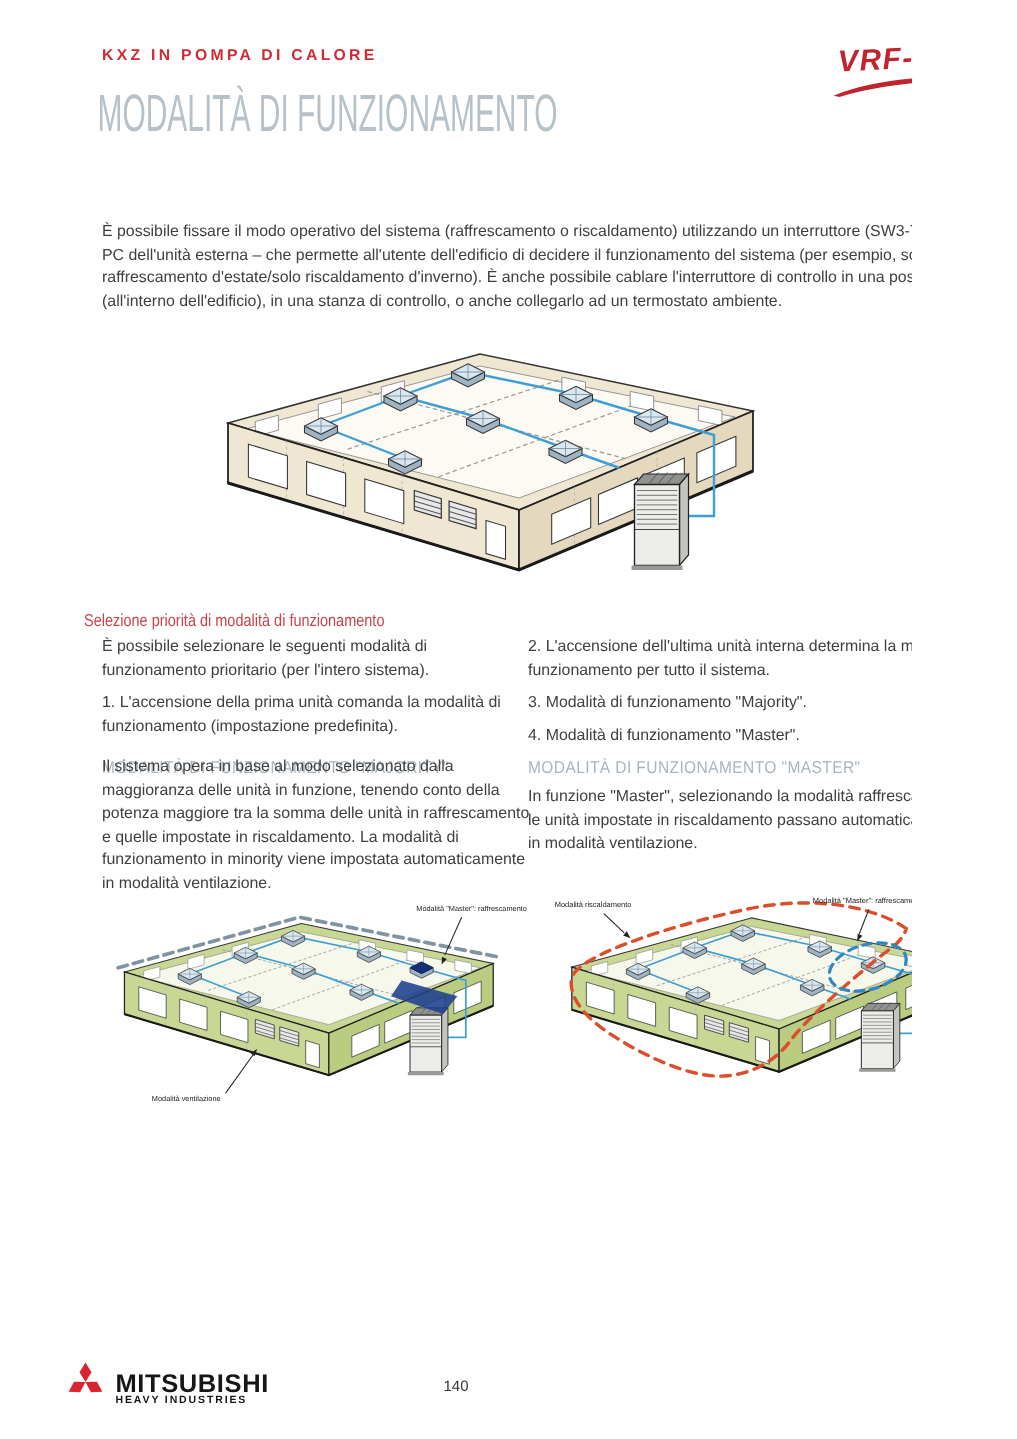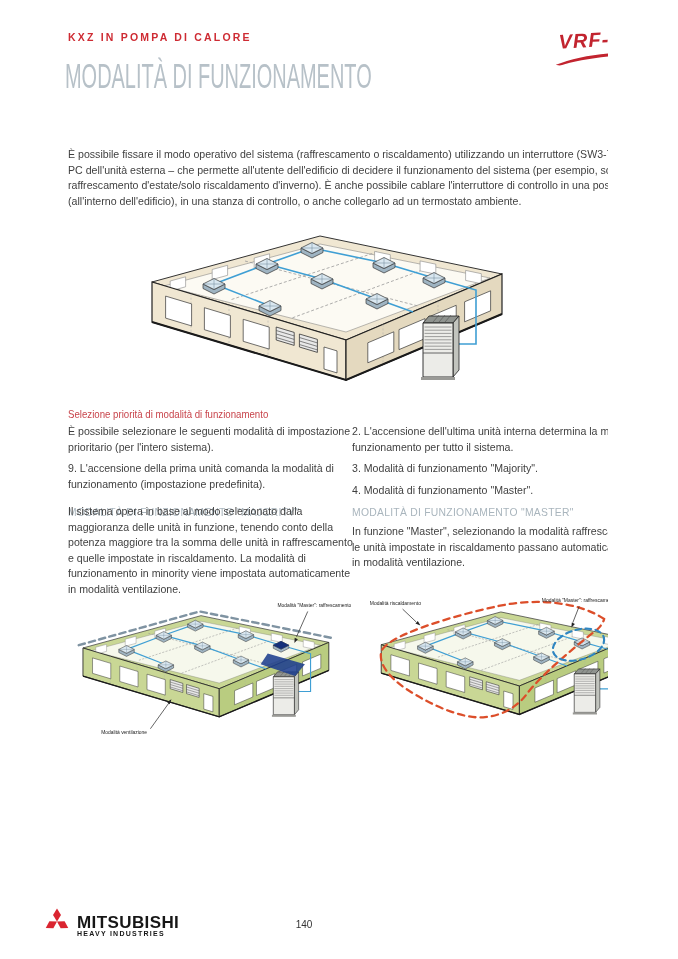--- a/index.html
+++ b/index.html
@@ -139,26 +139,26 @@
   </div>
 
   <div class="abs body-txt" style="left:68px;top:147px;width:612px;">
     <p>È possibile fissare il modo operativo del sistema (raffrescamento o riscaldamento) utilizzando un interruttore (SW3-7) sulla scheda PC dell'unità esterna – che permette all'utente dell'edificio di decidere il funzionamento del sistema (per esempio, solo raffrescamento d'estate/solo riscaldamento d'inverno). È anche possibile cablare l'interruttore di controllo in una posizione remota (all'interno dell'edificio), in una stanza di controllo, o anche collegarlo ad un termostato ambiente.</p>
   </div>
 
   <svg class="abs" style="left:128px;top:230px;--wall:#f0e7d2;--wallD:#e4d9bf;--floor:#fcfaf3;--pipe:#3f9fd4;" width="400" height="160" viewBox="0 0 400 160">
     <use href="#bldg"></use>
   </svg>
 
-  <div class="abs" style="left:68px;top:404px;">
+  <div class="abs" style="left:56px;top:404px;">
     <span class="red-h">Selezione priorità di modalità di funzionamento</span>
   </div>
   <div class="abs body-txt" style="left:68px;top:424px;width:284px;">
-    <p>È possibile selezionare le seguenti modalità di impostazione prioritario (per l'intero sistema).</p>
-    <p>9. L'accensione della prima unità comanda la modalità di funzionamento (impostazione predefinita).</p>
+    <p>È possibile selezionare le seguenti modalità di funzionamento prioritario (per l'intero sistema).</p>
+    <p>1. L'accensione della prima unità comanda la modalità di funzionamento (impostazione predefinita).</p>
   </div>
   <div class="abs body-txt" style="left:352px;top:424px;width:300px;">
     <p>2. L'accensione dell'ultima unità interna determina la modalità di funzionamento per tutto il sistema.</p>
     <p>3. Modalità di funzionamento "Majority".</p>
     <p>4. Modalità di funzionamento "Master".</p>
   </div>
 
   <div class="abs" style="left:68px;top:502px;">
     <span class="gray-h">MODALITÀ DI FUNZIONAMENTO "MAJORITY"</span>
   </div>

